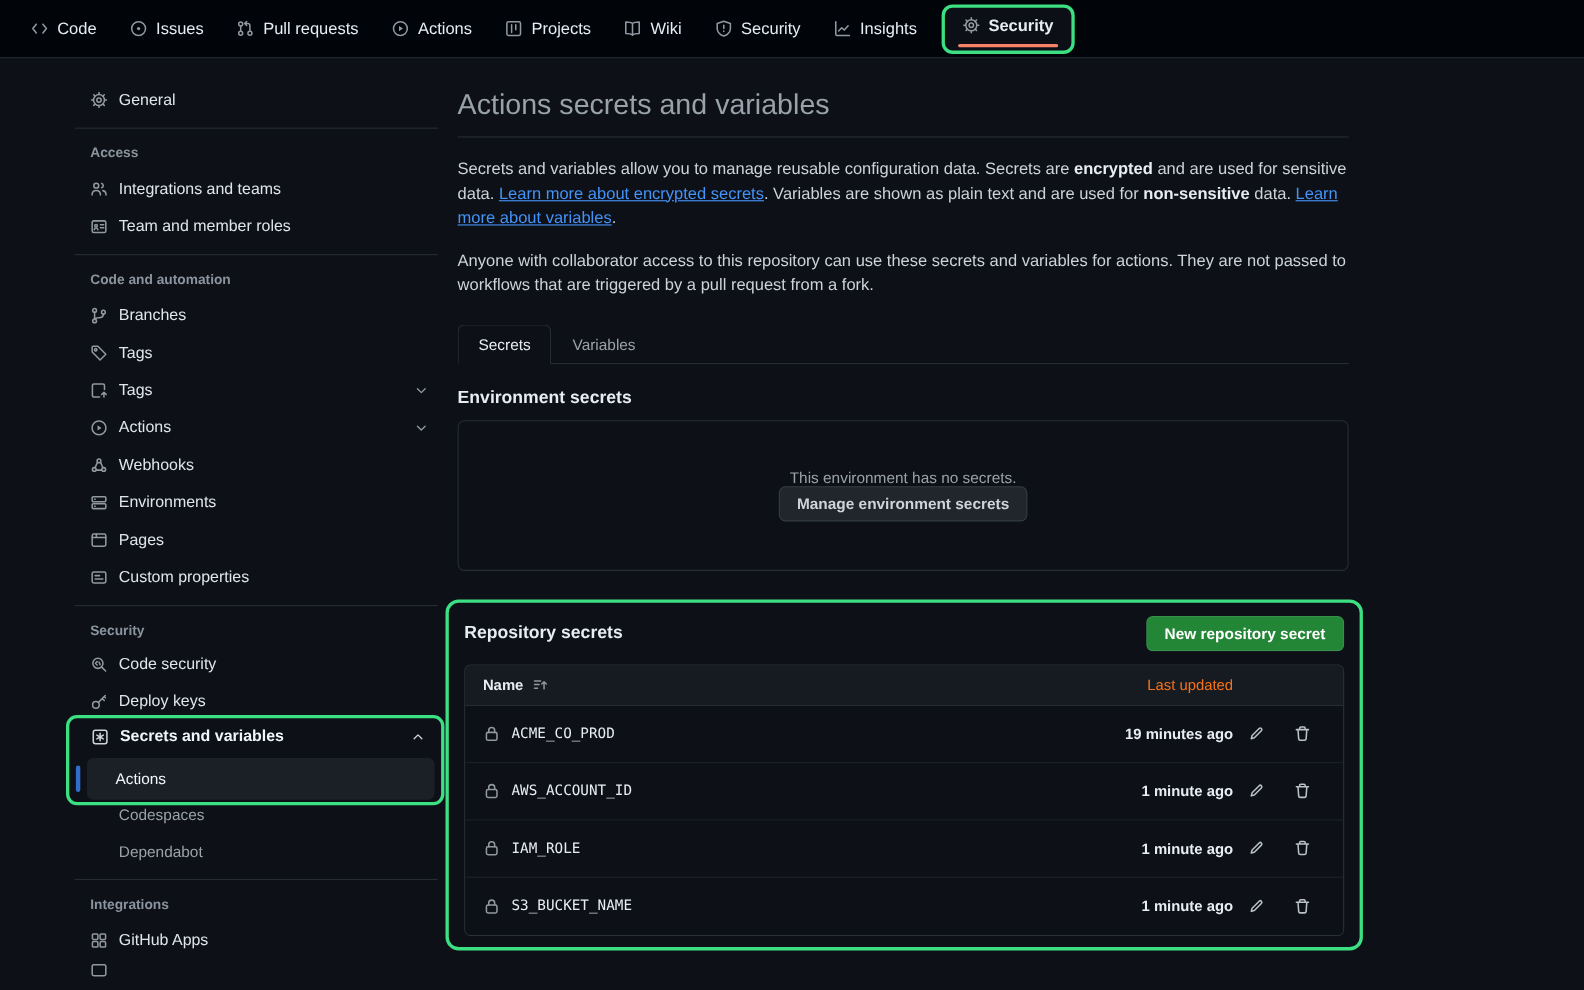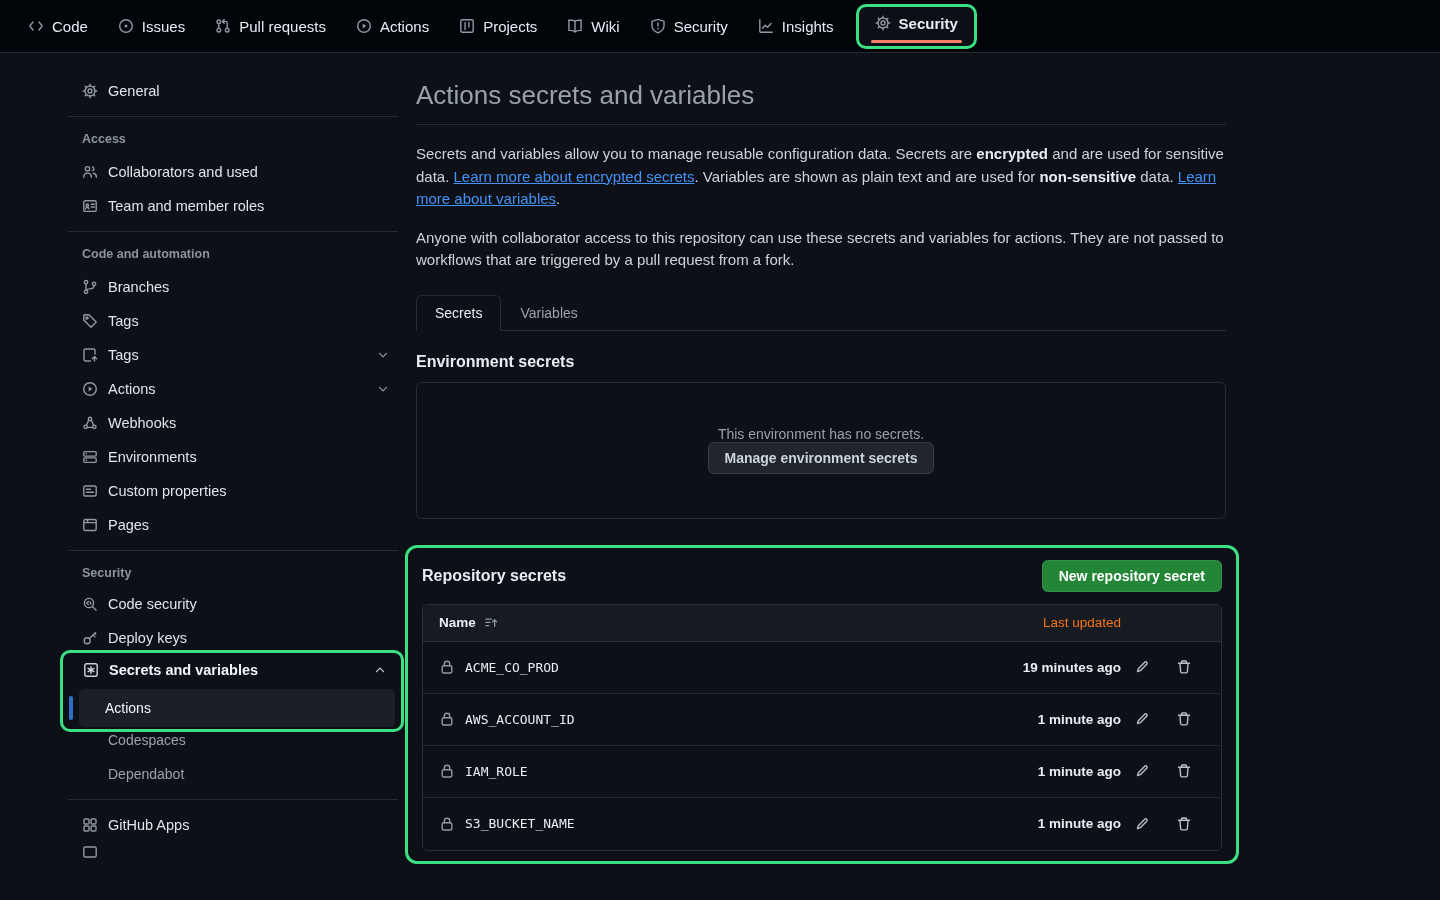--- a/index.html
+++ b/index.html
@@ -240,21 +240,21 @@
   <div class="side-divider"></div>
   <div class="side-header">Access</div>
 
   <div class="side-item">
     <span class="ic">
         <svg width="16" height="16" viewBox="0 0 16 16">
           <circle cx="5.5" cy="4.8" r="2.2"></circle>
           <path d="M1.7 13.2c0-2.6 1.7-4.1 3.8-4.1s3.8 1.5 3.8 4.1 M10.4 2.9a1.9 1.9 0 0 1 0 3.7 M11.5 9.3c1.8.3 2.9 1.8 2.9 3.9"></path>
         </svg>
       </span>
-    <span>Collaborators and used</span>
+    <span>Integrations and teams</span>
   </div>
   <div class="side-item">
     <span class="ic">
         <svg width="16" height="16" viewBox="0 0 16 16">
           <rect x="1.8" y="2.8" width="12.4" height="10.6" rx="1.5"></rect>
           <circle cx="5.3" cy="7.2" r="1.2"></circle>
           <path d="M3.6 10.8c.3-1 .9-1.6 1.7-1.6s1.4.6 1.7 1.6 M9.3 6.3h3 M9.3 9h3"></path>
         </svg>
       </span>
     <span>Team and member roles</span>
@@ -328,34 +328,34 @@
           <rect x="1.8" y="8.9" width="12.4" height="4.5" rx="1"></rect>
           <circle class="fill" cx="4.3" cy="4.85" r="0.8"></circle>
           <circle class="fill" cx="4.3" cy="11.15" r="0.8"></circle>
         </svg>
       </span>
     <span>Environments</span>
   </div>
   <div class="side-item">
     <span class="ic">
         <svg width="16" height="16" viewBox="0 0 16 16">
+          <rect x="1.8" y="2.5" width="12.4" height="11" rx="1.5"></rect>
+          <path d="M1.8 5.6h12.4 M5.6 2.5v3.1"></path>
+        </svg>
+      </span>
+    <span>Pages</span>
+  </div>
+  <div class="side-item">
+    <span class="ic">
+        <svg width="16" height="16" viewBox="0 0 16 16">
           <rect x="1.8" y="3" width="12.4" height="10" rx="1.5"></rect>
           <path d="M4.5 6.3h4 M4.5 9.3h7"></path>
         </svg>
       </span>
     <span>Custom properties</span>
-  </div>
-  <div class="side-item">
-    <span class="ic">
-        <svg width="16" height="16" viewBox="0 0 16 16">
-          <rect x="1.8" y="2.5" width="12.4" height="11" rx="1.5"></rect>
-          <path d="M1.8 5.6h12.4 M5.6 2.5v3.1"></path>
-        </svg>
-      </span>
-    <span>Pages</span>
   </div>
 
   <div class="side-divider"></div>
   <div class="side-header mb4">Security</div>
 
   <div class="side-item">
     <span class="ic">
         <svg width="16" height="16" viewBox="0 0 16 16">
           <circle cx="7" cy="7" r="4.6"></circle>
           <path d="M10.5 10.5 14 14 M6.3 5.5 4.8 7l1.5 1.5 M8 5.8l1 2.4"></path>
@@ -395,20 +395,21 @@
   </div>
 
   <div class="side-sub">
     <span>Codespaces</span>
   </div>
   <div class="side-sub">
     <span>Dependabot</span>
   </div>
 
   <div class="side-divider"></div>
+  <div class="side-header">Integrations</div>
 
   <div class="side-item">
     <span class="ic">
         <svg width="16" height="16" viewBox="0 0 16 16">
           <rect x="2" y="2" width="5" height="5" rx="1"></rect>
           <rect x="9" y="2" width="5" height="5" rx="1"></rect>
           <rect x="2" y="9" width="5" height="5" rx="1"></rect>
           <rect x="9" y="9" width="5" height="5" rx="1"></rect>
         </svg>
       </span>

